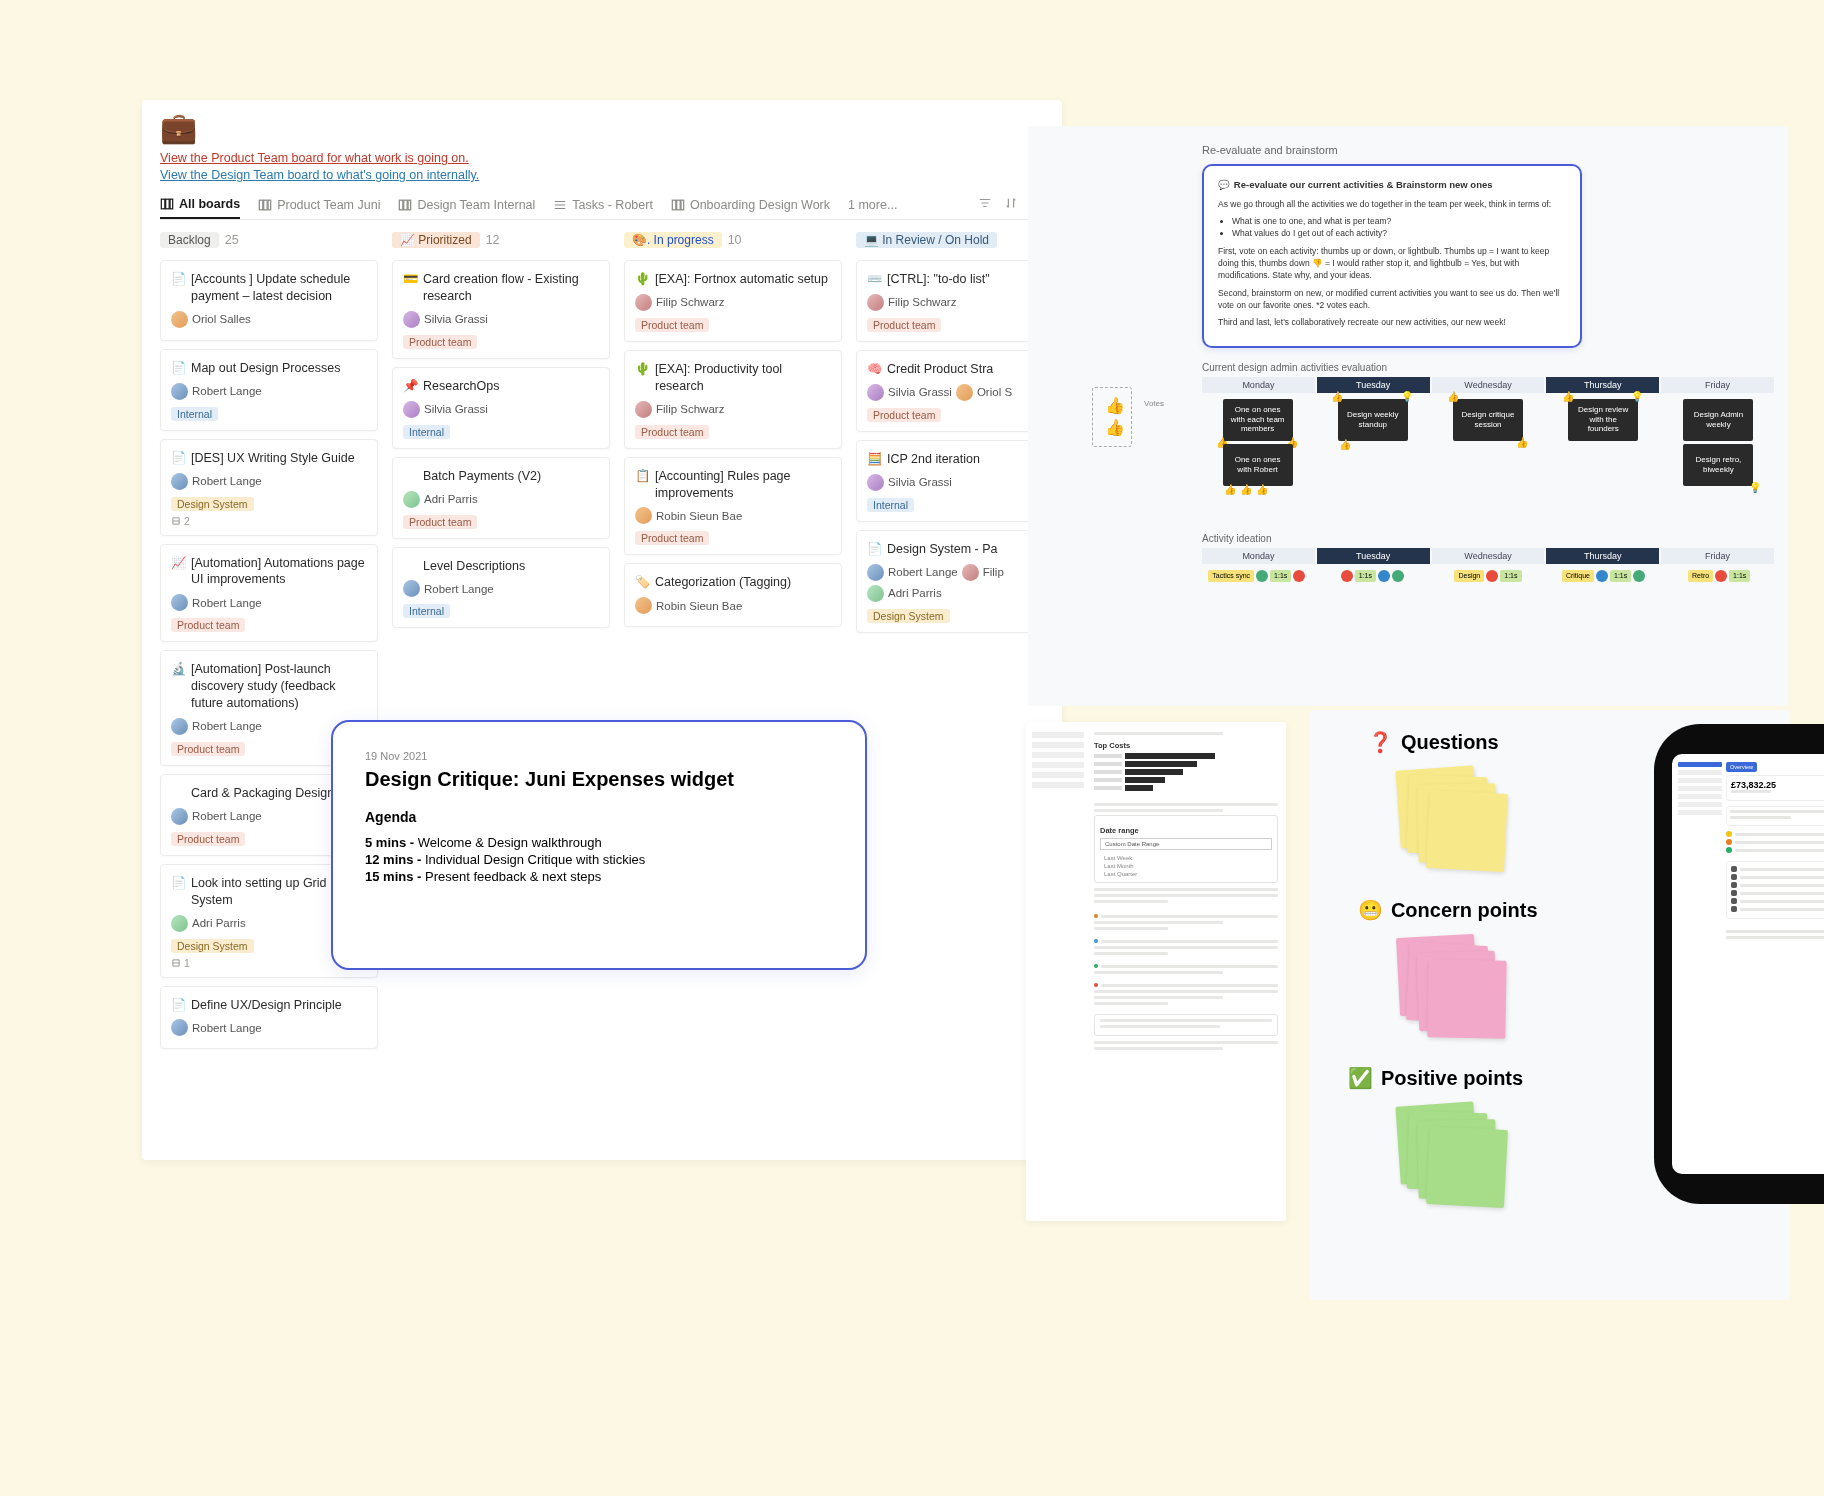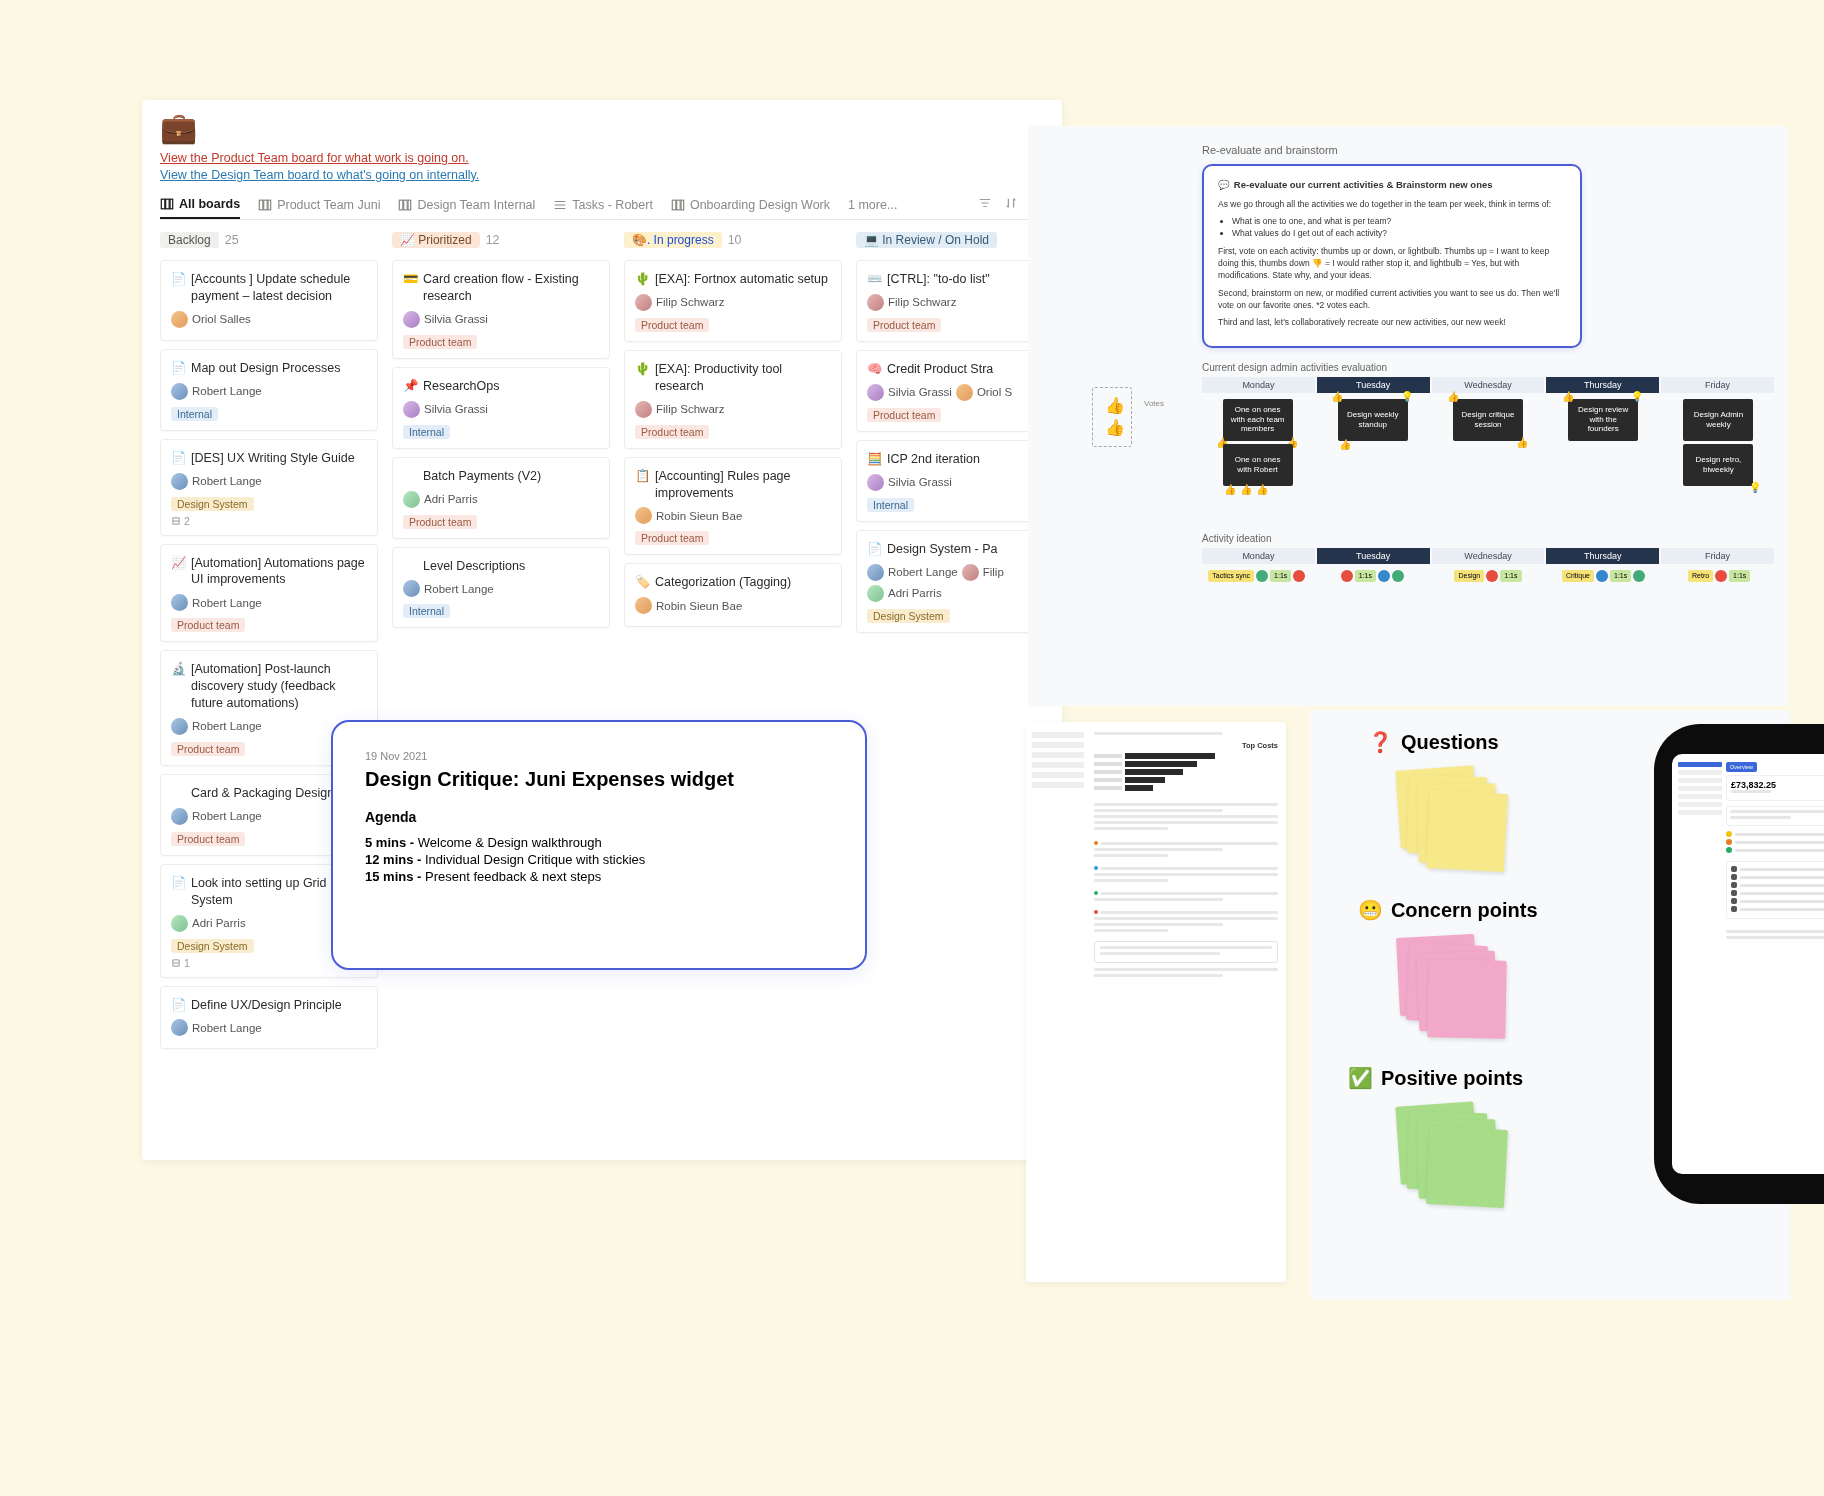--- a/index.html
+++ b/index.html
@@ -218,29 +218,28 @@
   .critique-agenda-h { font-size: 14px; font-weight: 700; margin-bottom: 10px; }
   .critique-line { font-size: 13px; margin-bottom: 2px; }
   .critique-line b { font-weight: 700; }
 
   
   .docpanel {
     position:absolute;
     left: 1026px;
     top: 722px;
     width: 260px;
-    height: 560px;
+    height: 499px;
     background:#fff;
     border-radius:3px;
     padding: 10px 8px;
     overflow:hidden;
     font-size: 6px;
     color:#555;
     box-shadow: 0 2px 8px rgba(0,0,0,0.05);
-    text-align: right;
   }
   .docpanel .side { position:absolute; left:6px; top:10px; width:52px; }
   .docpanel .side div { height:6px; background:#eee; margin-bottom:4px; border-radius:1px; }
   .docpanel .main { margin-left:60px; }
   .doc-h { font-size:7.5px; font-weight:700; color:#333; margin:6px 0 3px; }
   .bar-row { display:flex; align-items:center; gap:3px; margin-bottom:2px; }
   .bar-label { width:28px; height:4px; background:#ddd; }
   .bar { height:6px; background:#2a2a2a; }
   .doc-card { border:1px solid #e3e3e1; border-radius:3px; padding:4px 5px; margin-bottom:5px; }
   .doc-line { height:3px; background:#e8e8e6; margin-bottom:3px; border-radius:1px; }
@@ -731,20 +730,27 @@
           <div class="bar" style="width:40px;"></div>
         </div>
       <div class="bar-row">
           <div class="bar-label"></div>
           <div class="bar" style="width:28px;"></div>
         </div>
       <div style="height:10px;"></div>
       <div class="doc-line"></div>
         <div class="doc-line med"></div>
 
+      <div class="doc-card">
+        <div class="doc-h">Date range</div>
+        <div style="border:1px solid #d0d0ce;padding:2px 4px;margin-bottom:4px;">Custom Date Range</div>
+        <div style="padding:1px 4px;color:#888;">Last Week</div>
+        <div style="padding:1px 4px;color:#888;">Last Month</div>
+        <div style="padding:1px 4px;color:#888;">Last Quarter</div>
+      </div>
 
       <div class="doc-line"></div>
         <div class="doc-line"></div>
         <div class="doc-line short"></div>
       <div style="height:8px;"></div>
       <div class="doc-bullet">
           <span class="b" style="background:#e67e22;"></span>
           <div class="doc-line" style="flex:1;margin:0;"></div>
         </div>
       <div class="doc-line med"></div>

